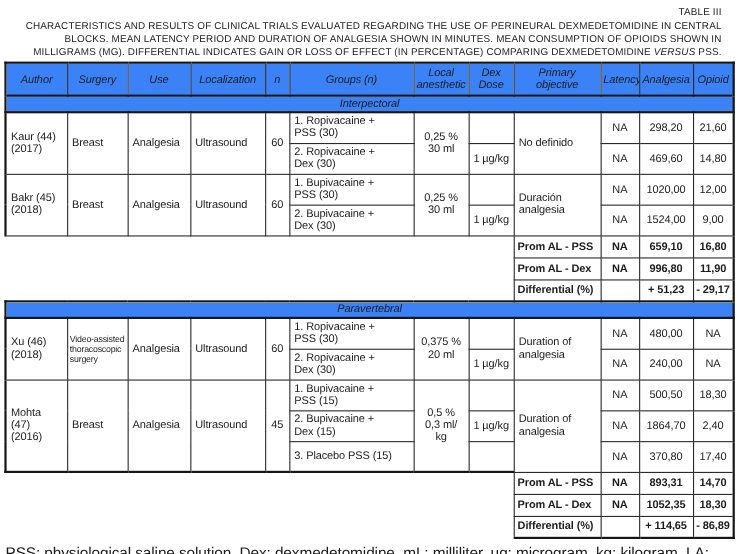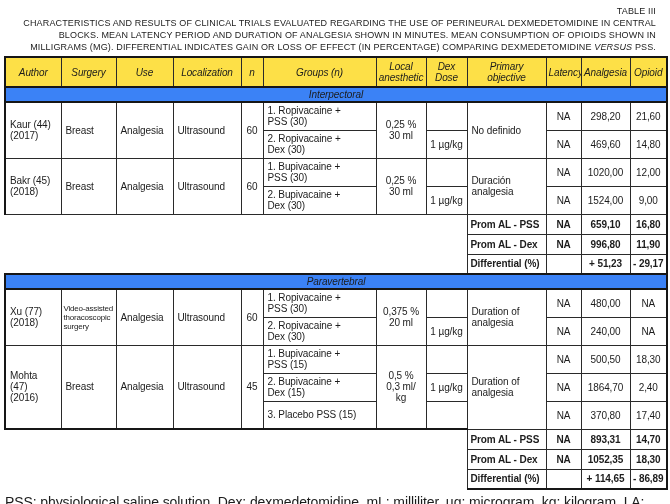--- a/index.html
+++ b/index.html
@@ -30,21 +30,21 @@
   th, td {
     border: 1px solid #2a2a2a;
     padding: 1px 4px;
     vertical-align: middle;
     overflow: hidden;
     text-align: left;
   }
   th {
     font-style: italic;
     font-weight: normal;
-    background: #fde047;
+    background: #3b82f6;
     text-align: center;
     padding: 1px 2px;
     line-height: 11px;
   }
   tr.head-row { height: 30px; }
   tr.sec-row { height: 15px; }
   tr.sec-row td {
     background: #3b82f6;
     font-style: italic;
     text-align: center;
@@ -194,21 +194,21 @@
       <td class="ctr bold"></td>
       <td class="num bold">+ 51,23</td>
       <td class="num bold br2">- 29,17</td>
     </tr>
 
     <tr class="sec-row">
       <td colspan="12" class="bl2 br2">Paravertebral</td>
     </tr>
 
     <tr class="data-row">
-      <td rowspan="2" class="bl2 pre">Xu (77)
+      <td rowspan="2" class="bl2 pre">Xu (46)
 (2018)</td>
       <td rowspan="2" class="sm">Video-assisted thoracoscopic surgery</td>
       <td rowspan="2">Analgesia</td>
       <td rowspan="2">Ultrasound</td>
       <td rowspan="2" class="ctr">60</td>
       <td class="pre">1. Ropivacaine +
 PSS (30)</td>
       <td rowspan="2" class="ctr pre">0,375 %
 20 ml</td>
       <td class="ctr"></td>

